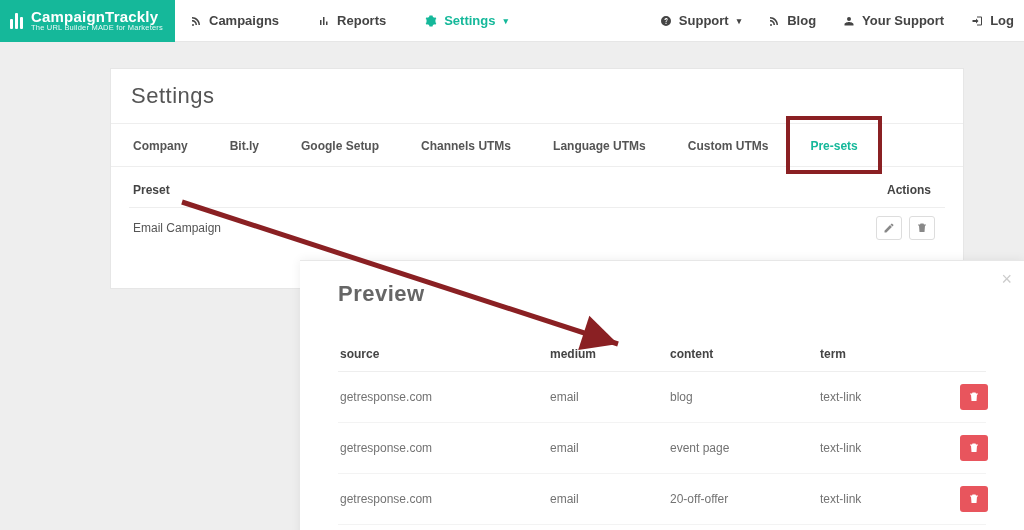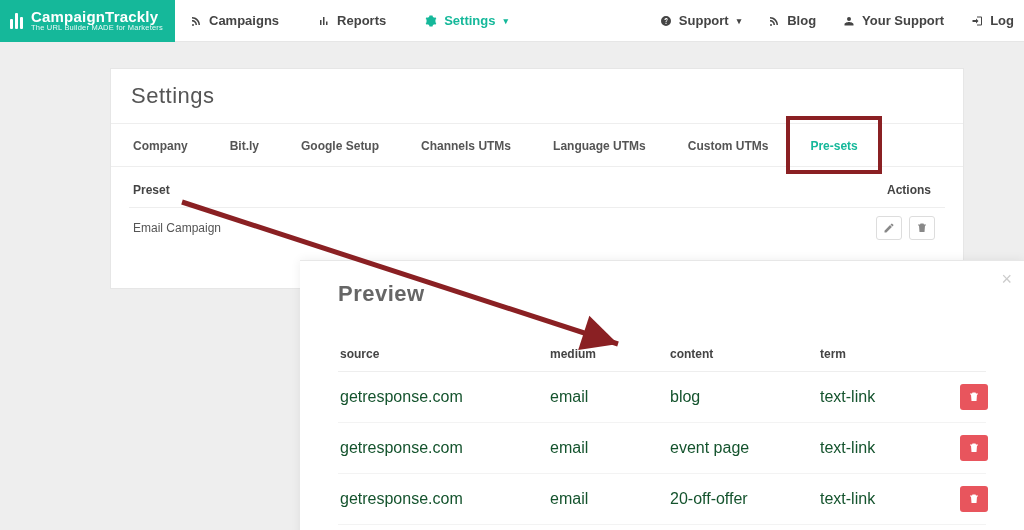--- a/index.html
+++ b/index.html
@@ -43,21 +43,21 @@
     .preset-row { display: flex; align-items: center; font-size: 12px; color: #555; padding: 8px 4px; }
     .preset-row .col1 { flex: 1; }
     .preset-row .col2 { width: 100px; text-align: right; padding-right: 6px; }
     .icon-btn { display: inline-flex; width: 26px; height: 24px; border: 1px solid #ddd; background: #fff; align-items: center; justify-content: center; margin-left: 4px; border-radius: 3px; cursor: pointer; color: #888; font-size: 11px; }
 
     
     .preview { position: absolute; left: 300px; right: 0; top: 260px; background: #fff; border-top: 1px solid #e7e7e7; box-shadow: 0 0 10px rgba(0,0,0,.07); padding: 20px 38px 0; }
     .preview-close { position: absolute; right: 12px; top: 8px; color: #ccc; font-size: 18px; cursor: pointer; }
     .preview-title { text-align: left; font-size: 22px; font-weight: 700; color: #666; letter-spacing: .5px; margin-bottom: 30px; }
     .pv-head { display: flex; font-weight: 700; font-size: 12px; color: #444; padding: 10px 2px; border-bottom: 1px solid #eee; }
-    .pv-row { display: flex; align-items: center; font-size: 16px; color: #14532d; padding: 12px 2px; border-bottom: 1px solid #f3f3f3; }
+    .pv-row { display: flex; align-items: center; font-size: 12px; color: #737373; padding: 12px 2px; border-bottom: 1px solid #f3f3f3; }
     .c-source{flex:0 0 210px}
     .c-medium{flex:0 0 120px}
     .c-content{flex:0 0 150px}
     .c-term{flex:0 0 140px}
     .c-act{flex:1; text-align:right}
     .del-btn { display: inline-flex; width: 28px; height: 26px; background: #e8555d; color: #fff; border-radius: 3px; align-items: center; justify-content: center; cursor: pointer; }
 
     
     .arrow-overlay { position: absolute; left: 178px; top: 196px; width: 470px; height: 170px; z-index: 20; pointer-events: none; }
   </style>

